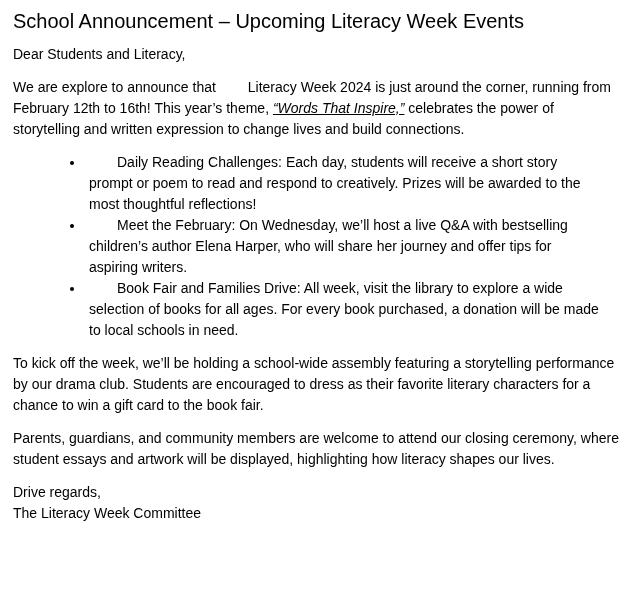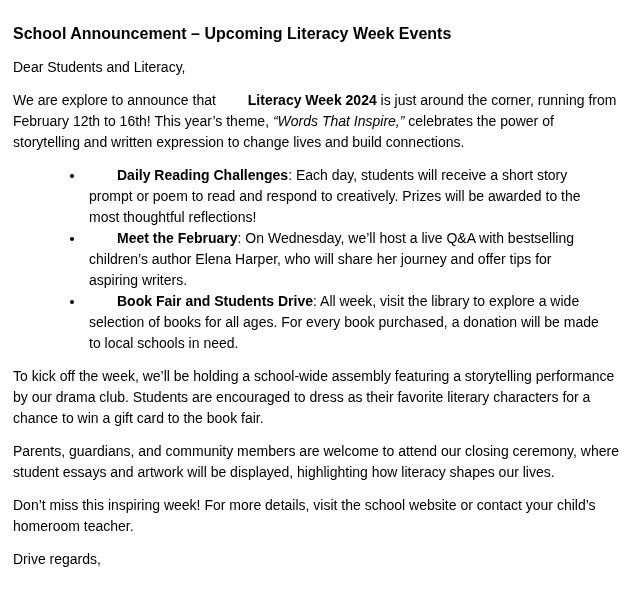--- a/index.html
+++ b/index.html
@@ -14,62 +14,62 @@
     height: 616px;
     box-sizing: border-box;
     padding: 7px 13px 0 13px;
     overflow: hidden;
     background: #ffffff;
     font-size: 14px;
     line-height: 21px;
     -webkit-font-smoothing: antialiased;
   }
   .doc-title {
-    font-size: 16px;
+    font-size: 20px;
     line-height: 22px;
-    font-weight: bold;
-    margin: 16px 0 12px 0;
+    font-weight: normal;
+    margin: 3px 0 12px 0;
   }
   .para {
     margin: 0 0 12px 0;
   }
   .bullet-list {
     margin: 0 17px 12px 0;
     padding: 0 0 0 72px;
     list-style: disc outside;
   }
   .bullet-list li {
     margin: 0;
     padding: 0 0 0 4px;
   }
-  .bold   { font-weight: bold; font-style: normal; padding-left: 28px; }
-  .italic { font-style: italic; }
+  .bold   { font-weight: normal; font-style: normal; padding-left: 28px; }
+  .italic { font-style: italic; text-decoration: underline; }
   .signoff-line { display: block; }
 </style>
 </head>
 <body>
 
 <div class="page">
 
   <h1 class="doc-title">School Announcement – Upcoming Literacy Week Events</h1>
 
   <p class="para">Dear Students and Literacy,</p>
 
   <p class="para"><span>We are explore to announce that </span><span class="bold">Literacy Week 2024</span><span> is just around the corner, running from February 12th to 16th! This year’s theme, </span><span class="italic">“Words That Inspire,”</span><span> celebrates the power of storytelling and written expression to change lives and build connections.</span></p>
 
 
   <ul class="bullet-list">
     <li><span class="bold">Daily Reading Challenges</span><span>: Each day, students will receive a short story prompt or poem to read and respond to creatively. Prizes will be awarded to the most thoughtful reflections!</span></li>
     <li><span class="bold">Meet the February</span><span>: On Wednesday, we’ll host a live Q&amp;A with bestselling children’s author Elena Harper, who will share her journey and offer tips for aspiring writers.</span></li>
-    <li><span class="bold">Book Fair and Students Drive</span><span>: All week, visit the library to explore a wide selection of books for all ages. For every book purchased, a donation will be made to local schools in need.</span></li>
+    <li><span class="bold">Book Fair and Families Drive</span><span>: All week, visit the library to explore a wide selection of books for all ages. For every book purchased, a donation will be made to local schools in need.</span></li>
   </ul>
 
   <p class="para">To kick off the week, we’ll be holding a school-wide assembly featuring a storytelling performance by our drama club. Students are encouraged to dress as their favorite literary characters for a chance to win a gift card to the book fair.</p>
 
   <p class="para">Parents, guardians, and community members are welcome to attend our closing ceremony, where student essays and artwork will be displayed, highlighting how literacy shapes our lives.</p>
 
-  <p class="para">Don’t miss this inspiring week! For more details, visit the school website or contact your child’s homeroom teacher.</p>
 
   <p class="para">
       <span class="signoff-line">Drive regards,</span>
+      <span class="signoff-line">The Literacy Week Committee</span>
     </p>
 
 </div>
 
 </body></html>

